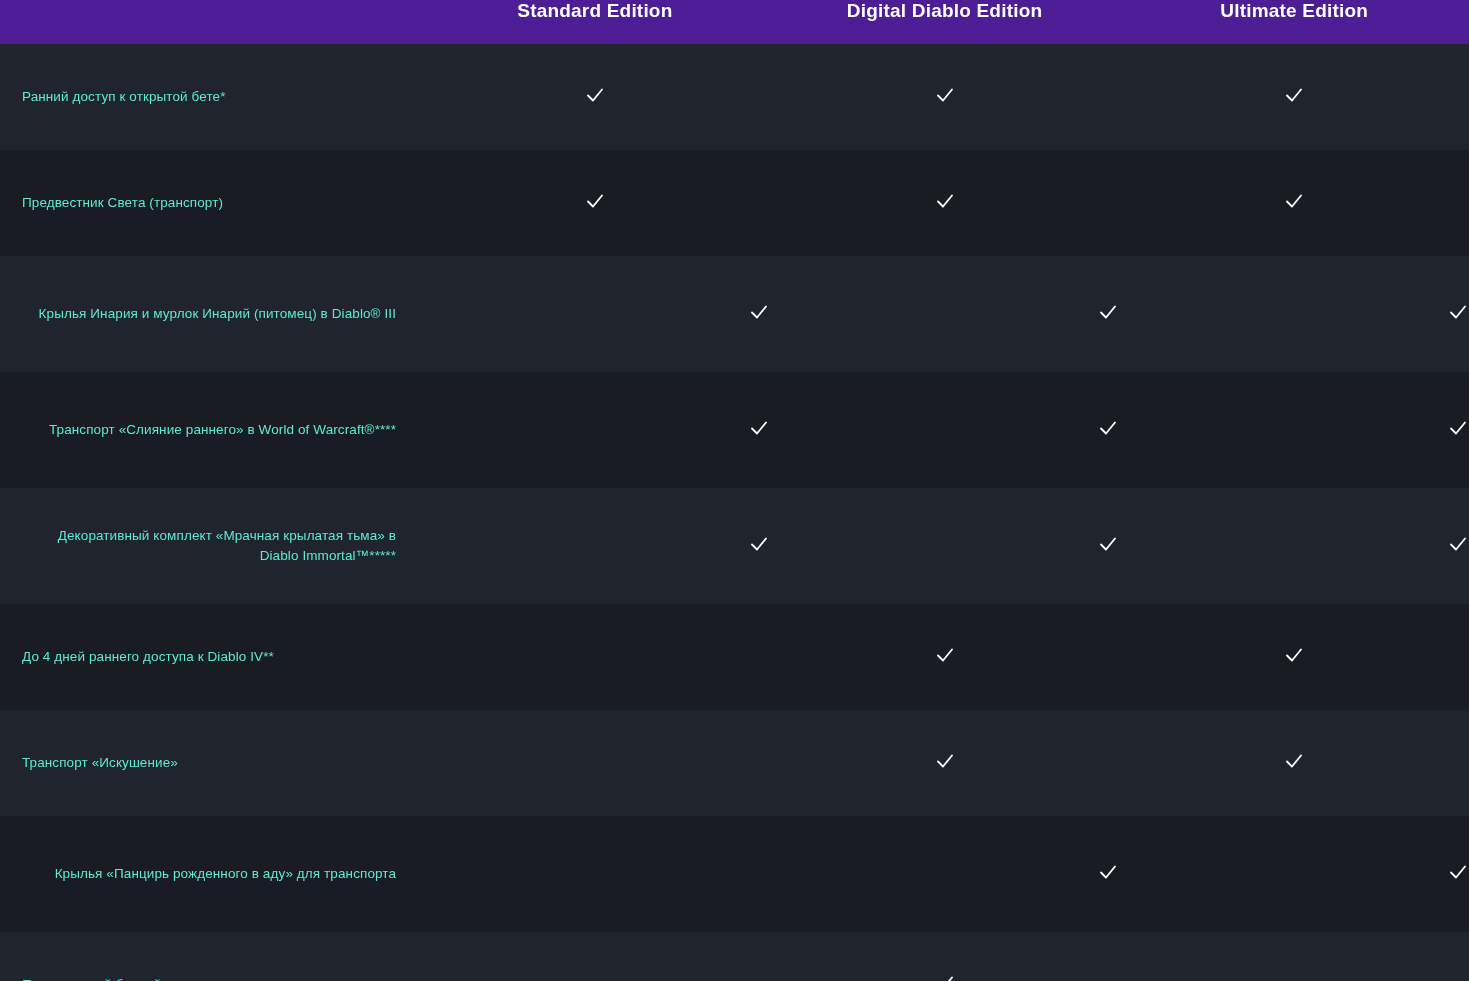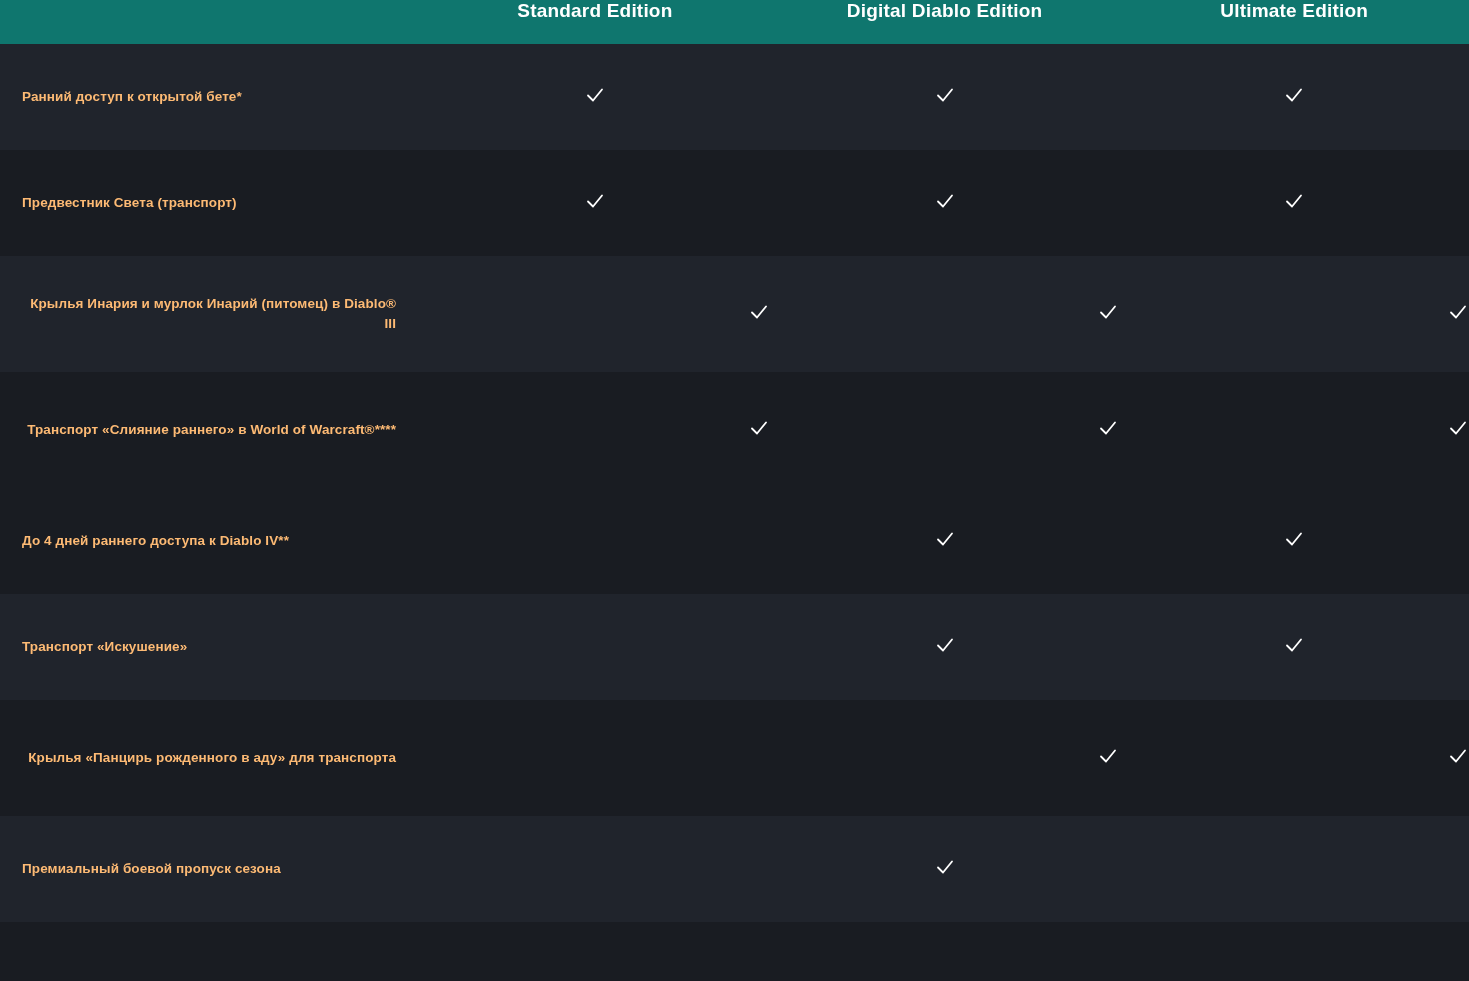--- a/index.html
+++ b/index.html
@@ -16,21 +16,21 @@
   }
   .comparison {
     width: 1469px;
     border-collapse: collapse;
     table-layout: fixed;
   }
   .comparison col.feature-col { width: 420px; }
   .comparison col.edition-col { width: 349.6px; }
 
   thead th {
-    background: #0f766e;
+    background: #4c1d95;
     font-size: 19px;
     font-weight: bold;
     letter-spacing: 0.2px;
     color: #ffffff;
     padding: 0 0 22px 0;
     text-align: center;
     vertical-align: top;
   }
   thead th.feature-head {
     text-align: left;
@@ -39,23 +39,23 @@
   tbody tr.row-odd  { background: #20242c; }
   tbody tr.row-even { background: #191c22; }
 
   tbody td {
     padding: 0;
     vertical-align: middle;
   }
   td.feature-cell {
     padding: 14px 24px 14px 22px;
     font-size: 13.5px;
-    font-weight: bold;
+    font-weight: normal;
     line-height: 1.5;
-    color: #fdba74;
+    color: #5eead4;
     letter-spacing: 0.1px;
   }
   td.check-cell {
     text-align: center;
   }
   .check {
     display: inline-block;
     width: 22px;
     height: 22px;
     position: relative;
@@ -177,20 +177,44 @@
       </td>
       <td class="check-cell">
         <span class="check">
           <svg width="22" height="22" viewBox="0 0 22 22" fill="none">
               <path d="M4 11.5 L9 16.5 L18 5.5" stroke="#ffffff" stroke-width="1.8" stroke-linecap="round" stroke-linejoin="round"></path>
             </svg>
         </span>
       </td>
     </tr>
 
+    <tr class="row-odd row-h-2">
+      <td class="feature-cell">Декоративный комплект «Мрачная крылатая тьма» в Diablo Immortal™*****</td>
+      <td class="check-cell">
+        <span class="check">
+          <svg width="22" height="22" viewBox="0 0 22 22" fill="none">
+              <path d="M4 11.5 L9 16.5 L18 5.5" stroke="#ffffff" stroke-width="1.8" stroke-linecap="round" stroke-linejoin="round"></path>
+            </svg>
+        </span>
+      </td>
+      <td class="check-cell">
+        <span class="check">
+          <svg width="22" height="22" viewBox="0 0 22 22" fill="none">
+              <path d="M4 11.5 L9 16.5 L18 5.5" stroke="#ffffff" stroke-width="1.8" stroke-linecap="round" stroke-linejoin="round"></path>
+            </svg>
+        </span>
+      </td>
+      <td class="check-cell">
+        <span class="check">
+          <svg width="22" height="22" viewBox="0 0 22 22" fill="none">
+              <path d="M4 11.5 L9 16.5 L18 5.5" stroke="#ffffff" stroke-width="1.8" stroke-linecap="round" stroke-linejoin="round"></path>
+            </svg>
+        </span>
+      </td>
+    </tr>
 
     <tr class="row-even row-h-1">
       <td class="feature-cell">До 4 дней раннего доступа к Diablo IV**</td>
       <td class="check-cell"></td>
       <td class="check-cell">
         <span class="check">
           <svg width="22" height="22" viewBox="0 0 22 22" fill="none">
               <path d="M4 11.5 L9 16.5 L18 5.5" stroke="#ffffff" stroke-width="1.8" stroke-linecap="round" stroke-linejoin="round"></path>
             </svg>
         </span>

